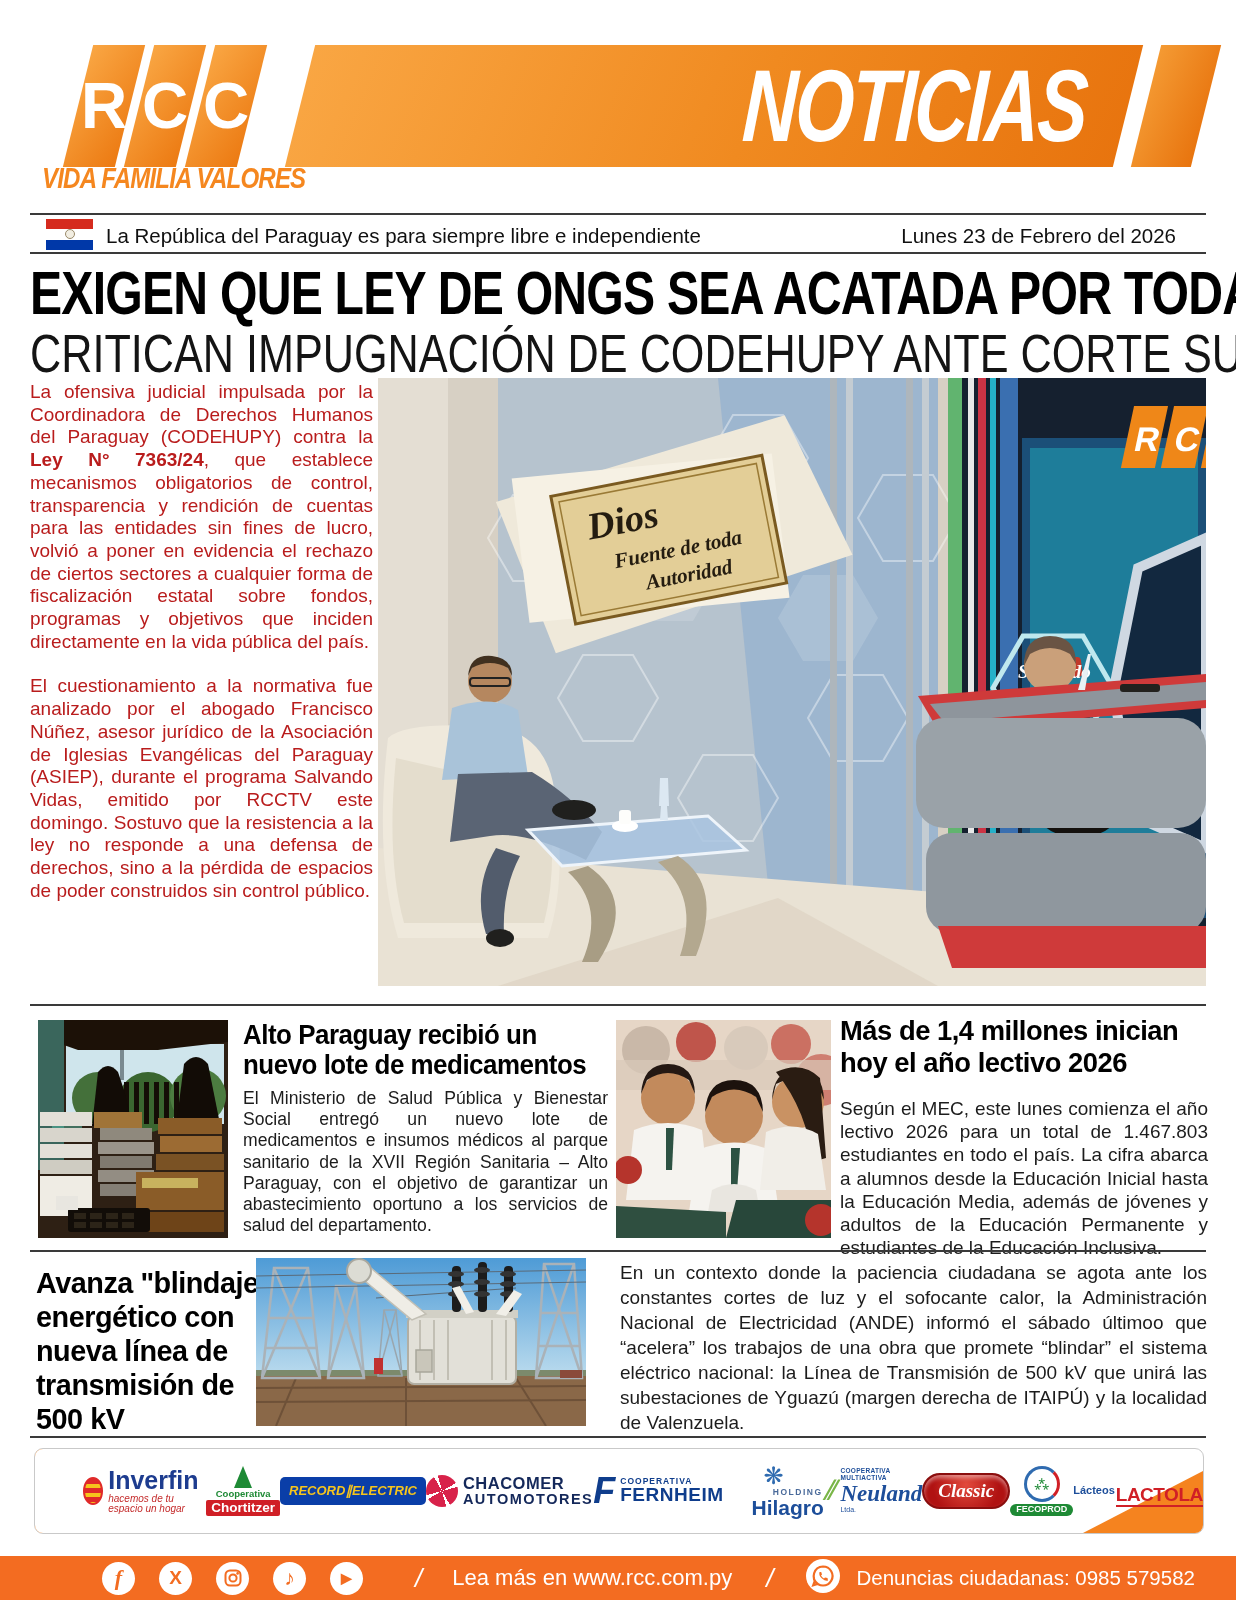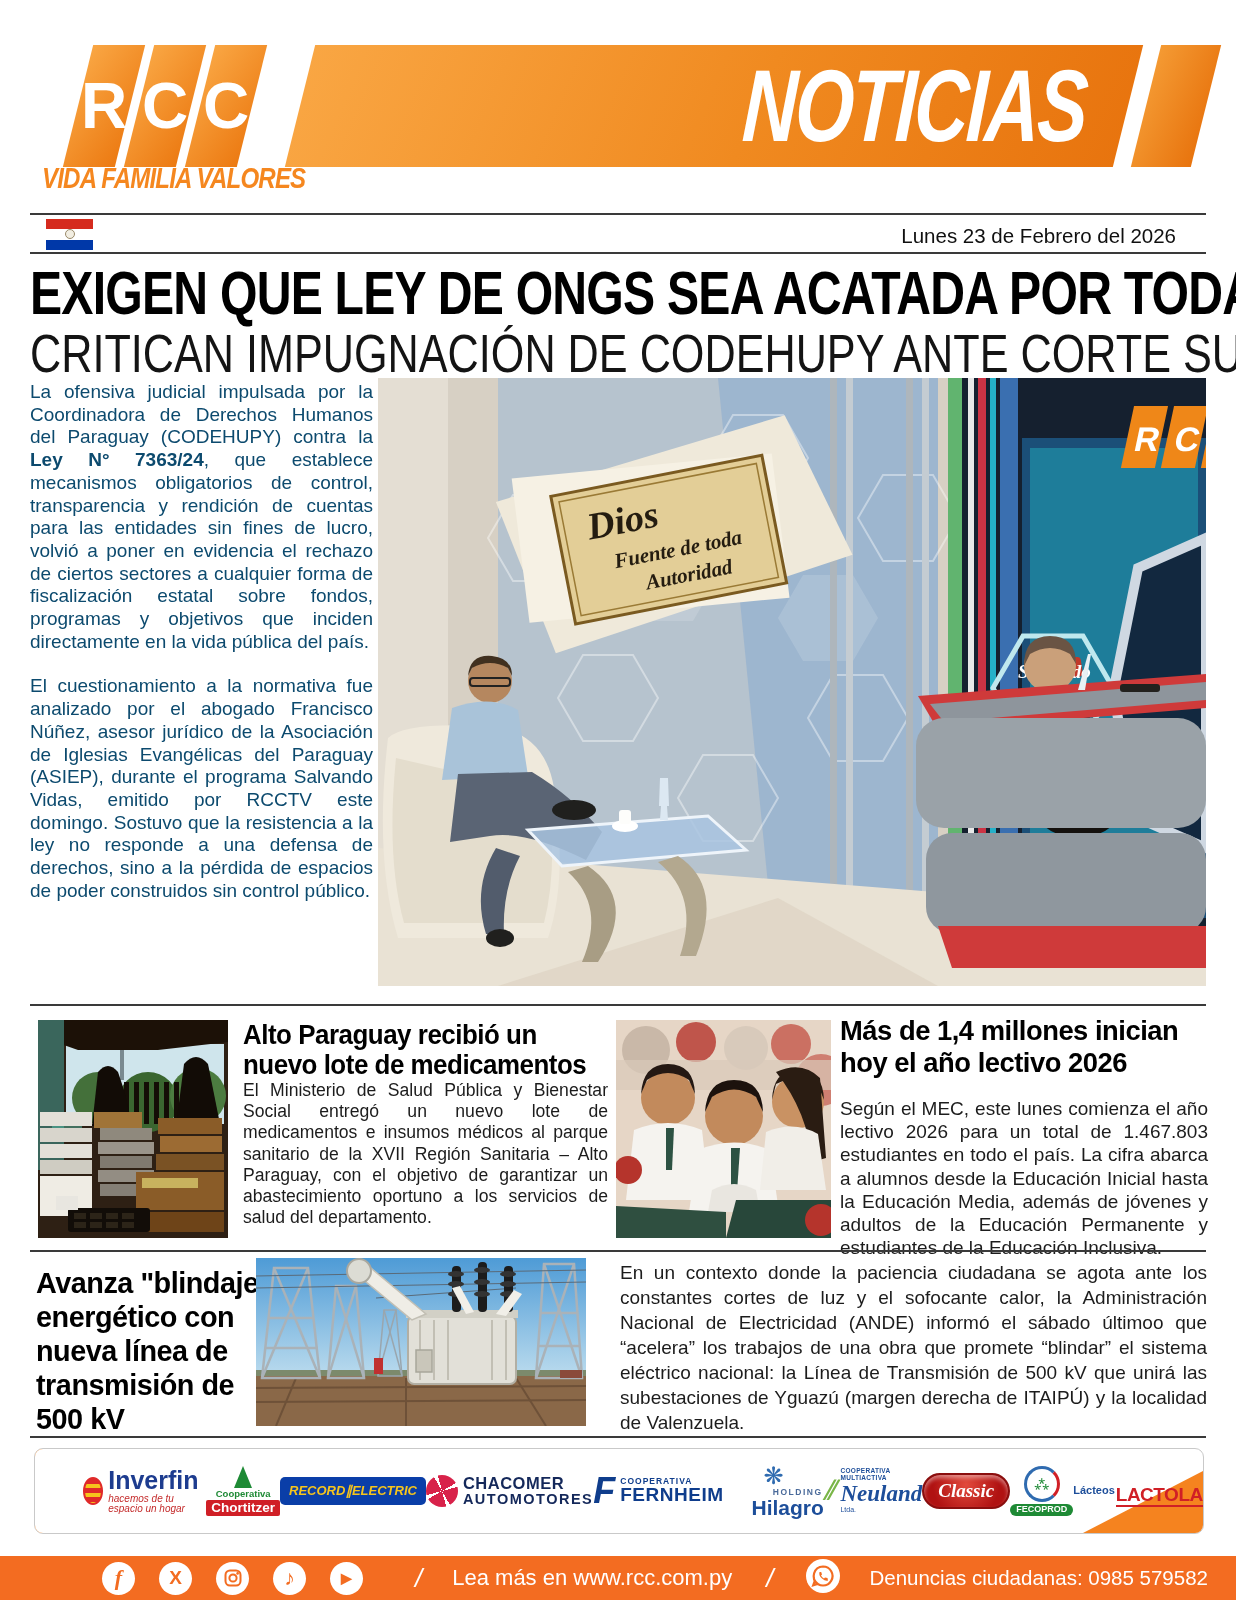--- a/index.html
+++ b/index.html
@@ -28,31 +28,31 @@
         border-radius:50%;transform:translate(-50%,-50%);background:#f2eee2;}
   .motto{position:absolute;left:106px;top:224px;font-size:20.5px;color:#101010;}
   .edition-date{position:absolute;right:60px;top:224px;font-size:20.5px;color:#101010;}
   
   .headline{position:absolute;left:30px;top:258px;font-size:61px;font-weight:800;letter-spacing:-1px;
         white-space:nowrap;transform:scaleX(.79);transform-origin:left;color:#000;}
   .subheadline{position:absolute;left:30px;top:322px;font-size:54px;font-weight:400;letter-spacing:0;
         white-space:nowrap;transform:scaleX(.80);transform-origin:left;color:#141414;}
   
   .lead-col{position:absolute;left:30px;top:381px;width:343px;font-size:19px;line-height:22.7px;
-        text-align:justify;color:#0c4a6e;}
+        text-align:justify;color:#b91c1c;}
   .lead-col p{margin:0 0 22px 0;}
   .b{font-weight:700;}
   .lead-photo{position:absolute;left:378px;top:378px;width:828px;height:608px;}
   
   .story-title{font-weight:800;letter-spacing:-.5px;color:#000;transform:scaleX(.96);transform-origin:left;}
   .story-title span{display:block;}
   .meds-photo{position:absolute;left:38px;top:1020px;width:190px;height:218px;}
   .meds-text{position:absolute;left:243px;top:1020px;width:365px;}
   .meds-text .story-title{font-size:27px;line-height:30px;}
-  .meds-body{margin-top:0;font-size:17.6px;line-height:21.2px;text-align:justify;color:#1c1c1c;}
+  .meds-body{margin-top:8px;font-size:17.6px;line-height:21.2px;text-align:justify;color:#1c1c1c;}
   .school-photo{position:absolute;left:616px;top:1020px;width:215px;height:218px;}
   .school-text{position:absolute;left:840px;top:1014px;width:368px;}
   .school-text .story-title{font-size:28.5px;line-height:32px;}
   .school-body{margin-top:19px;font-size:19px;line-height:23.2px;text-align:justify;color:#1c1c1c;}
   
   .energy-title{position:absolute;left:36px;top:1266px;font-size:30px;line-height:34px;}
   .sub-photo{position:absolute;left:256px;top:1258px;width:330px;height:168px;}
   .energy-body{position:absolute;left:620px;top:1260px;width:587px;font-size:19px;line-height:25px;
         text-align:justify;color:#1c1c1c;}
   
@@ -104,21 +104,21 @@
   
   .footer{position:absolute;left:0;top:1556px;width:1236px;height:44px;background:#F36C21;
         display:flex;align-items:center;color:#fff;}
   .f-icons{display:flex;gap:24px;margin-left:102px;}
   .f-circle{width:33px;height:33px;border-radius:50%;background:#fff;color:#F36C21;display:flex;
         align-items:center;justify-content:center;font-weight:800;font-size:19px;}
   .f-slash{font-size:26px;font-style:italic;font-weight:300;color:#fff;}
   .f-slash.s1{margin-left:52px;} .f-slash.s2{margin-left:34px;}
   .f-read{margin-left:30px;font-size:22px;}
   .f-wa{margin-left:32px;}
-  .f-den{margin-left:28px;font-size:20.5px;}
+  .f-den{margin-left:15px;font-size:20.5px;}
 </style>
 </head>
 <body>
 
 <div class="page">
 
   <div class="logo-tiles">
     <div class="tile">
         <span>R</span>
       </div>
@@ -135,20 +135,21 @@
   <div class="banner-title">NOTICIAS</div>
 
   <div class="rule" style="top:213px;"></div>
   <div class="flag">
     <div class="r"></div>
     <div class="w">
         <div class="emblem"></div>
       </div>
     <div class="b"></div>
   </div>
+  <div class="motto">La República del Paraguay es para siempre libre e independiente</div>
   <div class="edition-date">Lunes 23 de Febrero del 2026</div>
   <div class="rule" style="top:252px;"></div>
 
   <div class="headline">EXIGEN QUE LEY DE ONGS SEA ACATADA POR TODAS</div>
   <div class="subheadline">CRITICAN IMPUGNACIÓN DE CODEHUPY ANTE CORTE SUPREMA</div>
 
   <div class="lead-col">
     <p><span>La ofensiva judicial impulsada por la Coordinadora de Derechos Humanos del Paraguay (CODEHUPY) contra la </span><span class="b">Ley N° 7363/24</span><span>, que establece mecanismos obligatorios de control, transparencia y rendición de cuentas para las entidades sin fines de lucro, volvió a poner en evidencia el rechazo de ciertos sectores a cualquier forma de fiscalización estatal sobre fondos, programas y objetivos que inciden directamente en la vida pública del país.</span></p>
     <p>El cuestionamiento a la normativa fue analizado por el abogado Francisco Núñez, asesor jurídico de la Asociación de Iglesias Evangélicas del Paraguay (ASIEP), durante el programa Salvando Vidas, emitido por RCCTV este domingo. Sostuvo que la resistencia a la ley no responde a una defensa de derechos, sino a la pérdida de espacios de poder construidos sin control público.</p>
   </div>

